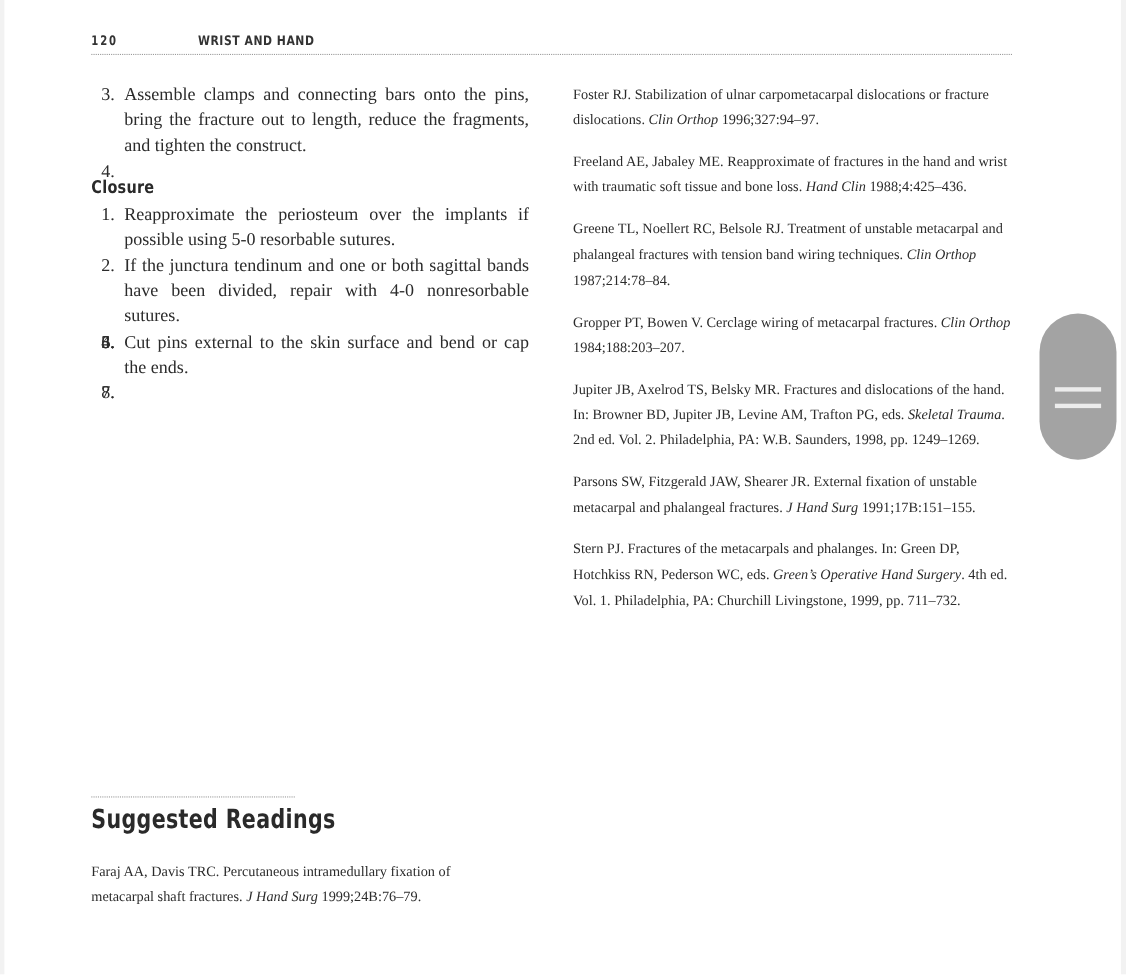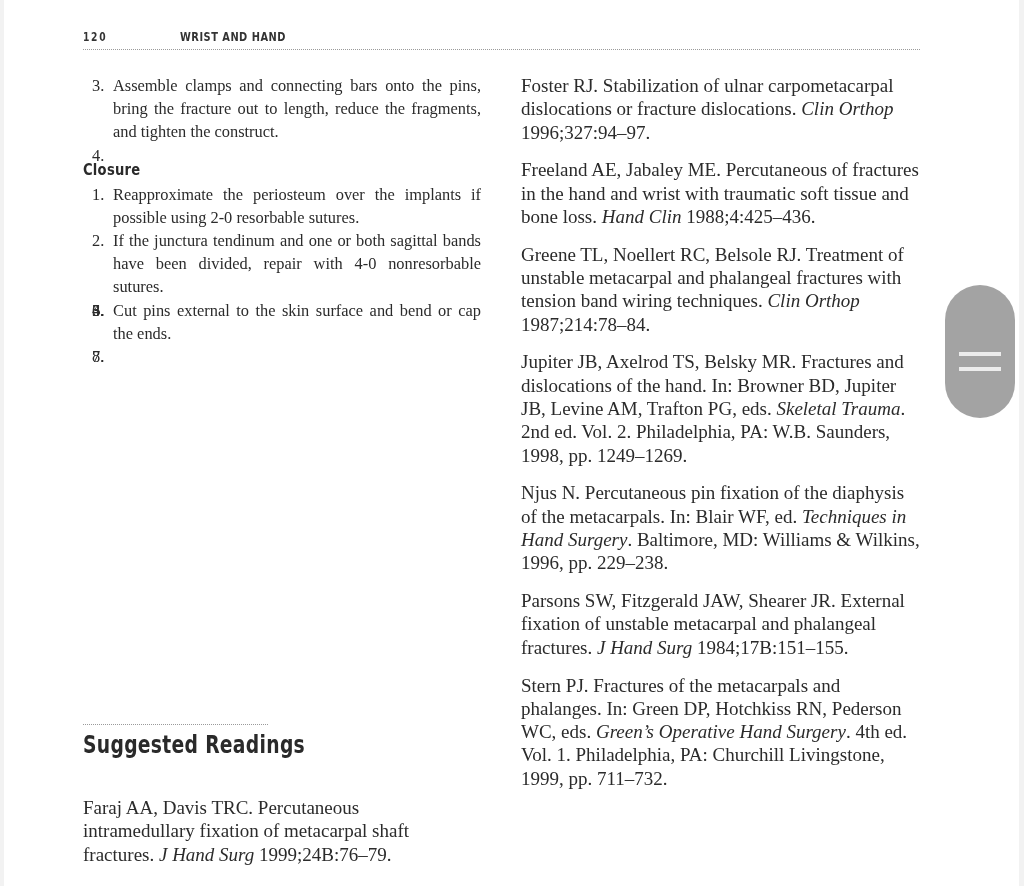--- a/index.html
+++ b/index.html
@@ -50,23 +50,23 @@
     .sr-rule {
       position: absolute; left: 83px; top: 724px; width: 185px; height: 0;
       border-top: 1px dotted #9a9a9a;
     }
     .sr-heading {
       position: absolute; left: 83px; top: 731px;
       font-family: "DejaVu Sans", sans-serif; font-weight: bold;
       font-size: 24px; color: #2a2a2a; letter-spacing: 0.4px;
       transform: scaleX(0.78); transform-origin: left top; white-space: nowrap;
     }
-    .ref-left { position: absolute; left: 83px; top: 796px; width: 380px; }
+    .ref-left { position: absolute; left: 83px; top: 780px; width: 380px; }
 
-    .ref { font-size: 19px; line-height: 23.3px; margin: 0 0 14.5px 0; }
+    .ref { font-size: 13px; line-height: 23.3px; margin: 0 0 14.5px 0; }
     .ref i { font-style: italic; }
 
     .scroll-handle {
       position: absolute; left: 945px; top: 285px; width: 70px; height: 133px;
       background: #a3a3a3; border-radius: 35px;
     }
     .scroll-handle .bar {
       position: absolute; left: 14px; width: 42px; height: 4px; background: #ececec;
     }
     .scroll-handle .bar.b1 { top: 67px; }
@@ -86,45 +86,45 @@
 
 <div class="col-left">
   <ol class="steps">
     <li><span class="num">3.</span><span>Assemble clamps and connecting bars onto the pins, bring the fracture out to length, reduce the fragments, and tighten the construct.</span></li>
     <li><span class="num">4.</span></li>
   </ol>
 
   <div class="subhead">Closure</div>
 
   <ol class="steps">
-    <li><span class="num">1.</span><span>Reapproximate the periosteum over the implants if possible using 2-0 resorbable sutures.</span></li>
+    <li><span class="num">1.</span><span>Reapproximate the periosteum over the implants if possible using 5-0 resorbable sutures.</span></li>
     <li><span class="num">2.</span><span>If the junctura tendinum and one or both sagittal bands have been divided, repair with 4-0 nonresorbable sutures.</span></li>
     <li><span class="num">3.</span></li>
     <li><span class="num">4.</span></li>
     <li><span class="num">5.</span></li>
     <li><span class="num">6.</span><span>Cut pins external to the skin surface and bend or cap the ends.</span></li>
     <li><span class="num">7.</span></li>
     <li><span class="num">8.</span></li>
   </ol>
 </div>
 
 <div class="sr-rule"></div>
 <div class="sr-heading">Suggested Readings</div>
 
 <div class="ref-left">
   <p class="ref"><span>Faraj AA, Davis TRC. Percutaneous intramedullary fixation of metacarpal shaft fractures. </span><i>J Hand Surg</i><span> 1999;24B:76–79.</span></p>
 </div>
 
 <div class="col-right">
   <p class="ref"><span>Foster RJ. Stabilization of ulnar carpometacarpal dislocations or fracture dislocations. </span><i>Clin Orthop</i><span> 1996;327:94–97.</span></p>
-  <p class="ref"><span>Freeland AE, Jabaley ME. Percutaneous of fractures in the hand and wrist with traumatic soft tissue and bone loss. </span><i>Hand Clin</i><span> 1988;4:425–436.</span></p>
+  <p class="ref"><span>Freeland AE, Jabaley ME. Reapproximate of fractures in the hand and wrist with traumatic soft tissue and bone loss. </span><i>Hand Clin</i><span> 1988;4:425–436.</span></p>
   <p class="ref"><span>Greene TL, Noellert RC, Belsole RJ. Treatment of unstable metacarpal and phalangeal fractures with tension band wiring techniques. </span><i>Clin Orthop</i><span> 1987;214:78–84.</span></p>
+  <p class="ref"><span>Gropper PT, Bowen V. Cerclage wiring of metacarpal fractures. </span><i>Clin Orthop</i><span> 1984;188:203–207.</span></p>
   <p class="ref"><span>Jupiter JB, Axelrod TS, Belsky MR. Fractures and dislocations of the hand. In: Browner BD, Jupiter JB, Levine AM, Trafton PG, eds. </span><i>Skeletal Trauma</i><span>. 2nd ed. Vol. 2. Philadelphia, PA: W.B. Saunders, 1998, pp. 1249–1269.</span></p>
-  <p class="ref"><span>Njus N. Percutaneous pin fixation of the diaphysis of the metacarpals. In: Blair WF, ed. </span><i>Techniques in Hand Surgery</i><span>. Baltimore, MD: Williams &amp; Wilkins, 1996, pp. 229–238.</span></p>
-  <p class="ref"><span>Parsons SW, Fitzgerald JAW, Shearer JR. External fixation of unstable metacarpal and phalangeal fractures. </span><i>J Hand Surg</i><span> 1984;17B:151–155.</span></p>
+  <p class="ref"><span>Parsons SW, Fitzgerald JAW, Shearer JR. External fixation of unstable metacarpal and phalangeal fractures. </span><i>J Hand Surg</i><span> 1991;17B:151–155.</span></p>
   <p class="ref"><span>Stern PJ. Fractures of the metacarpals and phalanges. In: Green DP, Hotchkiss RN, Pederson WC, eds. </span><i>Green’s Operative Hand Surgery</i><span>. 4th ed. Vol. 1. Philadelphia, PA: Churchill Livingstone, 1999, pp. 711–732.</span></p>
 </div>
 
 <div class="scroll-handle">
   <div>
     <div class="bar b1"></div>
     <div class="bar b2"></div>
   </div>
 </div>
 

